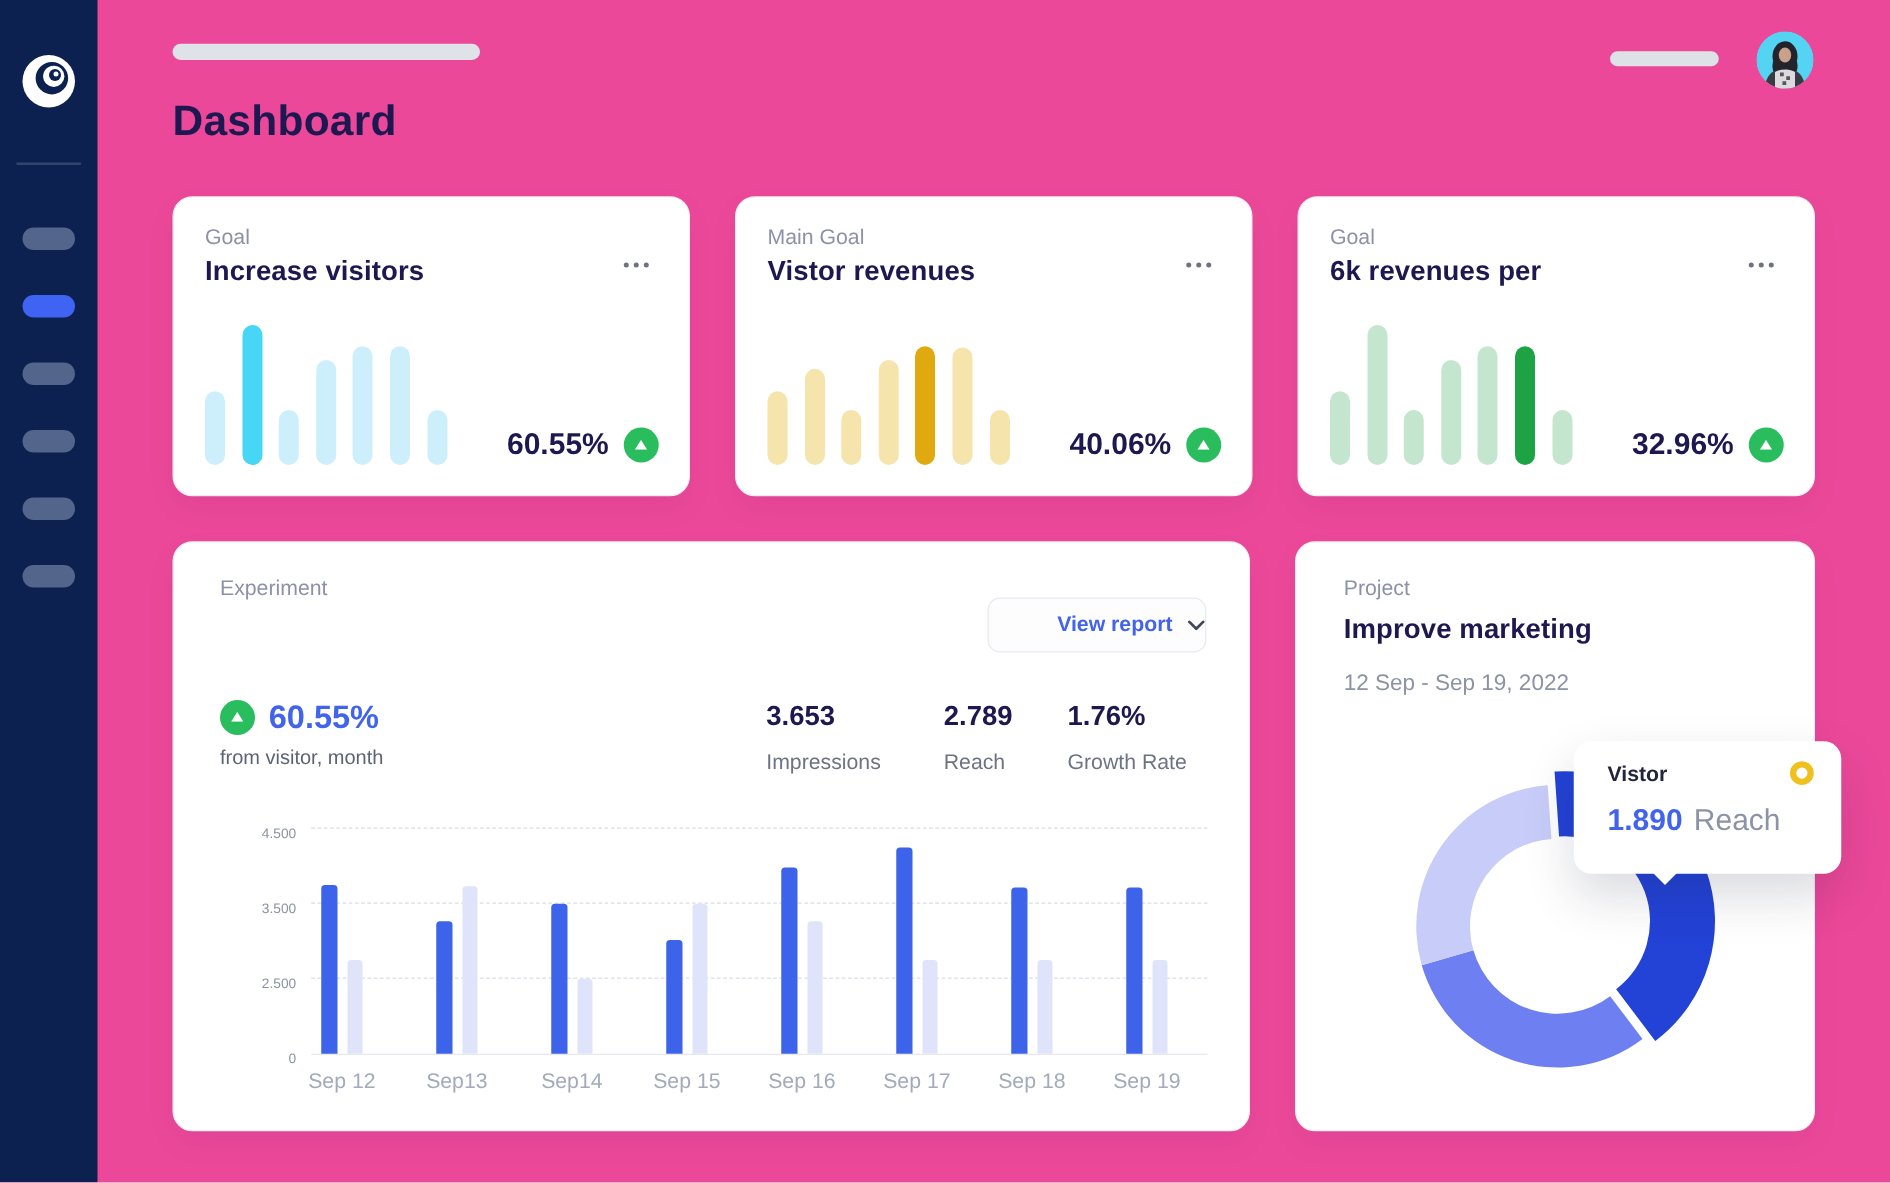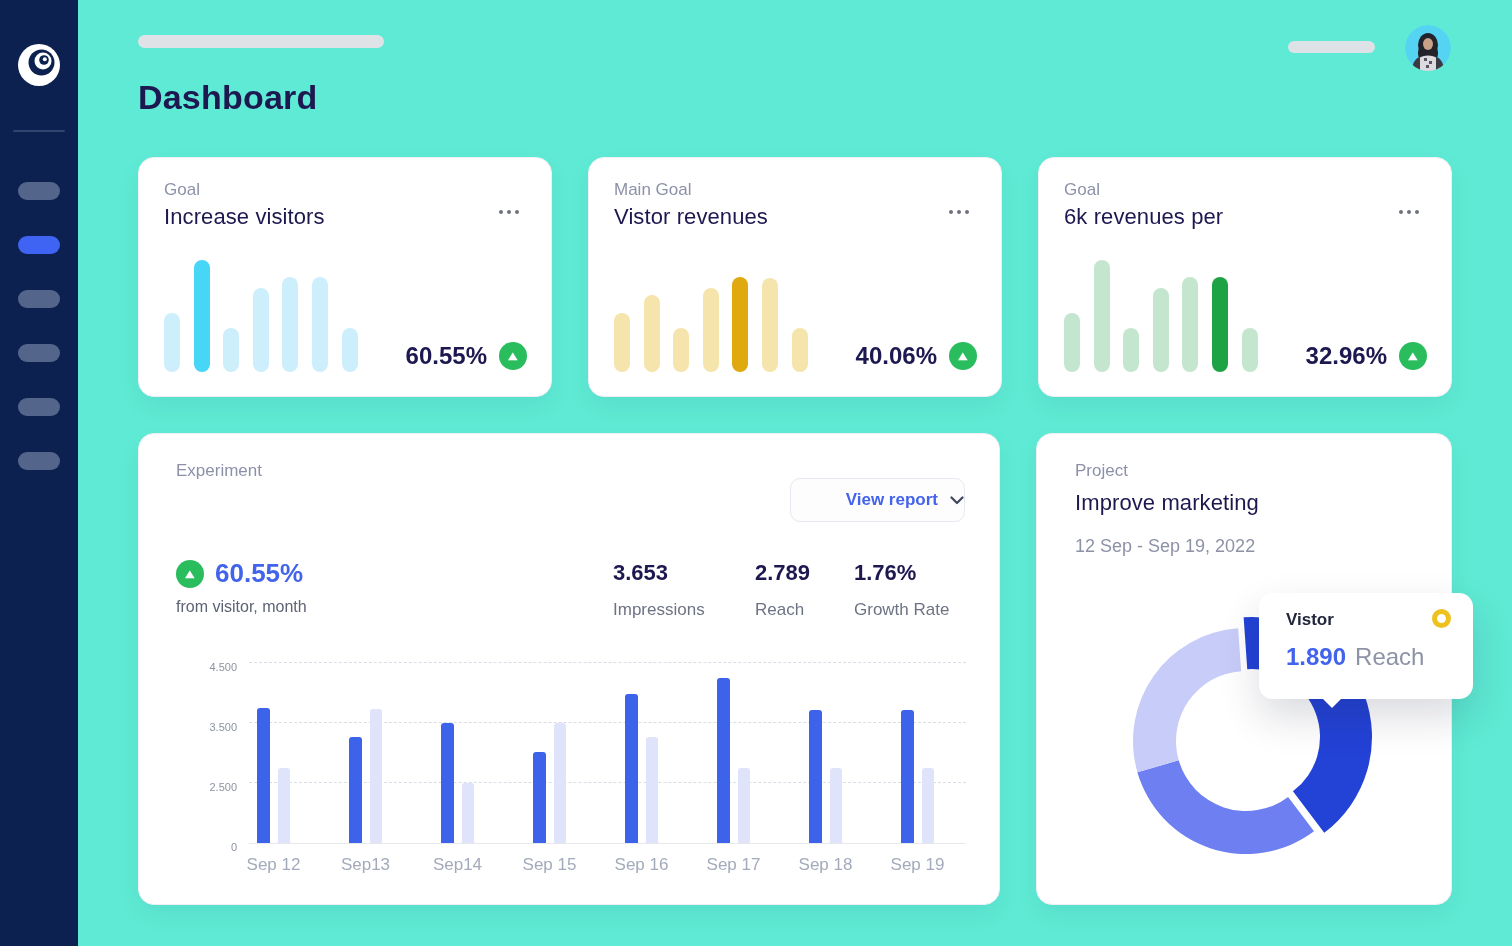--- a/index.html
+++ b/index.html
@@ -1,36 +1,36 @@
 <!DOCTYPE html>
 <html><head>
 <meta charset="utf-8">
 <style>
   html,body{margin:0;padding:0;background:#ffffff;}
   body{font-family:"Liberation Sans","DejaVu Sans",sans-serif;-webkit-font-smoothing:antialiased;}
-  .app{position:relative;width:1512px;height:946px;background:#5eead4;overflow:hidden;}
+  .app{position:relative;width:1512px;height:946px;background:#ec4899;overflow:hidden;}
 
   
   .sidebar{position:absolute;left:0;top:0;width:78px;height:946px;background:#0d2150;}
   .logo{position:absolute;left:16px;top:42px;width:46px;height:46px;cursor:pointer;}
   .divider{position:absolute;left:13px;top:130px;width:52px;height:2px;background:#31456e;border-radius:1px;}
   .nav-pill{position:absolute;left:18px;width:42px;height:18px;border-radius:9px;background:#53658b;cursor:pointer;}
   .nav-pill.active{background:#3f63f2;}
 
   
   .skl{position:absolute;background:#dfe3e8;border-radius:7px;}
   .skl-lg{left:138px;top:35px;width:246px;height:13px;}
   .skl-sm{left:1288px;top:41px;width:87px;height:12px;background:#dde2e7;}
   .page-title{position:absolute;left:138px;top:78px;margin:0;font-size:34px;font-weight:700;color:#1d1850;letter-spacing:.2px;}
   .avatar{position:absolute;left:1405px;top:25px;width:46px;height:46px;border-radius:50%;overflow:hidden;cursor:pointer;}
 
   
   .card{position:absolute;background:#fff;border:1px solid #edeff4;border-radius:16px;box-shadow:0 10px 24px rgba(23,29,61,.05);box-sizing:border-box;}
   .card-label{font-size:17px;color:#8c91a9;}
-  .card-title{margin:0;font-size:22px;font-weight:400;color:#1d1850;letter-spacing:.1px;}
+  .card-title{margin:0;font-size:22px;font-weight:700;color:#1d1850;letter-spacing:.1px;}
   .dots{position:absolute;right:28px;top:48px;display:flex;gap:4px;cursor:pointer;padding:4px;}
   .dot{width:4px;height:4px;border-radius:50%;background:#6f727e;}
   .badge{width:28px;height:28px;border-radius:50%;background:#2abd5d;display:flex;align-items:center;justify-content:center;}
   .tri{color:#fff;font-size:10px;line-height:1;font-family:"DejaVu Sans",sans-serif;transform:scaleX(1.25);}
 
   
   .cards-row{position:absolute;left:138px;top:157px;display:flex;gap:36px;}
   .goal-card{position:relative;width:414px;height:240px;}
   .goal-card .card-label{position:absolute;left:25px;top:22px;}
   .goal-card .card-title{position:absolute;left:25px;top:46px;}

